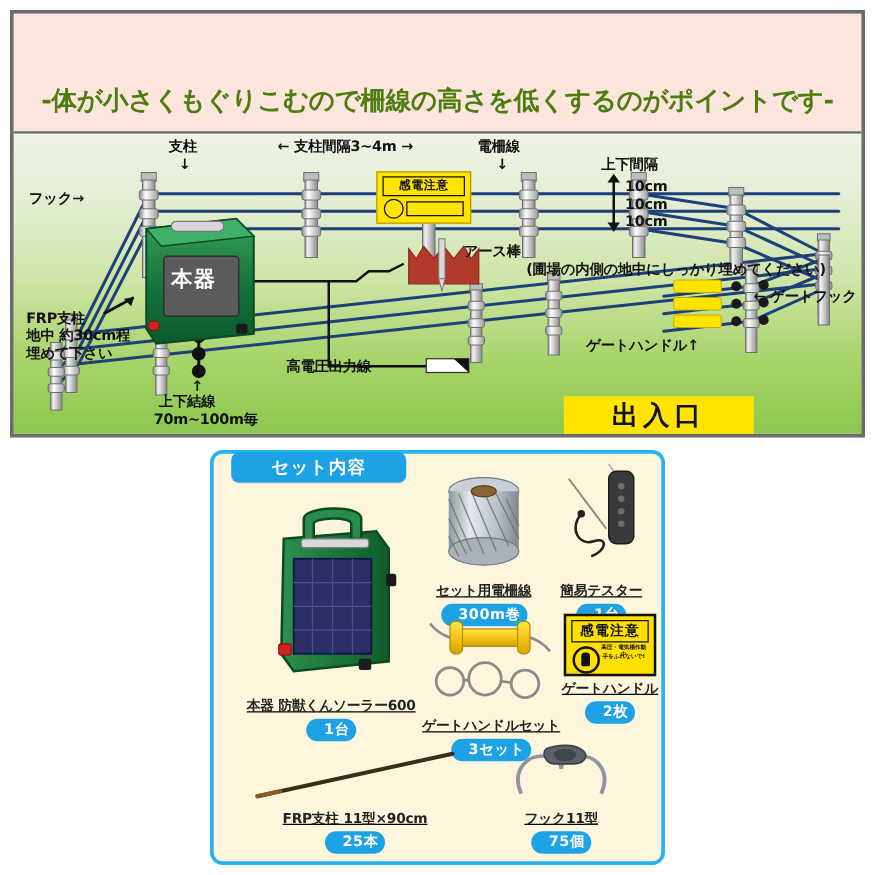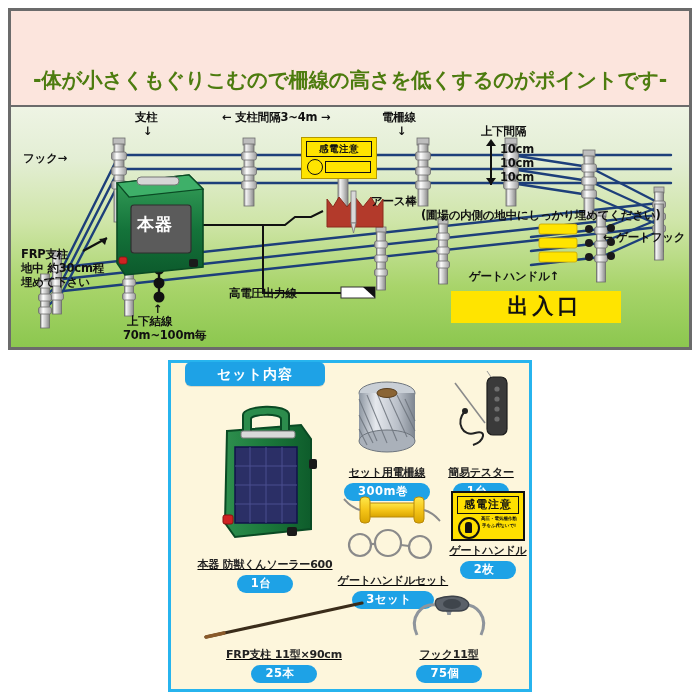--- a/index.html
+++ b/index.html
@@ -63,21 +63,21 @@
     text-align:center;
     letter-spacing:4px;
     padding:1px 0 3px 0;
   }
 
   
   .set-panel{
     position:absolute;left:168px;top:360px;width:364px;height:332px;
     background:#fdf6dc;
     border:3px solid #27b4ee;
-    border-radius:0;
+    border-radius:10px;
     box-sizing:border-box;
   }
   .set-header{
     position:absolute;left:14px;top:-1px;width:140px;height:24px;
     background:#1ea2e6;
     border-radius:6px;
     color:#fff;font-weight:bold;font-size:14px;
     text-align:center;line-height:24px;
     letter-spacing:1px;
     box-shadow:0 1px 0 rgba(0,0,0,.12);
@@ -86,21 +86,21 @@
   .item .art{position:relative;margin:0 auto;}
   .item .cap{
     font-size:11px;font-weight:bold;color:#222;white-space:nowrap;
     margin-top:2px;letter-spacing:-0.2px;
   }
   .item .qty{
     display:inline-block;margin-top:2px;
     background:#1ea2e6;color:#fff;
     font-size:11.5px;font-weight:bold;
     border-radius:999px;
-    padding:1px 22px 2px 14px;
+    padding:1px 5px 2px 14px;
     letter-spacing:0.5px;
   }
   .spacer{position:absolute;}
 </style>
 </head>
 <body>
 
 <div class="page">
 
   <div class="diagram-panel">
@@ -361,21 +361,21 @@
 
       <div class="dlabel" style="left:142px;top:196px;">↑</div>
       <div class="dlabel" style="left:116px;top:208px;">上下結線</div>
       <div class="dlabel" style="left:112px;top:222px;">70m~100m毎</div>
 
       <div class="dlabel" style="left:218px;top:180px;">高電圧出力線</div>
 
       <div class="dlabel" style="left:458px;top:163px;">ゲートハンドル↑</div>
       <div class="dlabel" style="left:592px;top:124px;">← ゲートフック</div>
 
-      <div class="exit-badge" style="left:440px;top:184px;width:152px;padding-left:18px;">出入口</div>
+      <div class="exit-badge" style="left:440px;top:210px;width:152px;">出入口</div>
     </div>
   </div>
 
   <div class="set-panel">
     <div class="set-header">セット内容</div>
 
     <div class="item" style="left:14px;top:38px;width:160px;">
       <div class="art">
         <svg width="120" height="150" viewBox="0 0 120 150">
           <defs>

